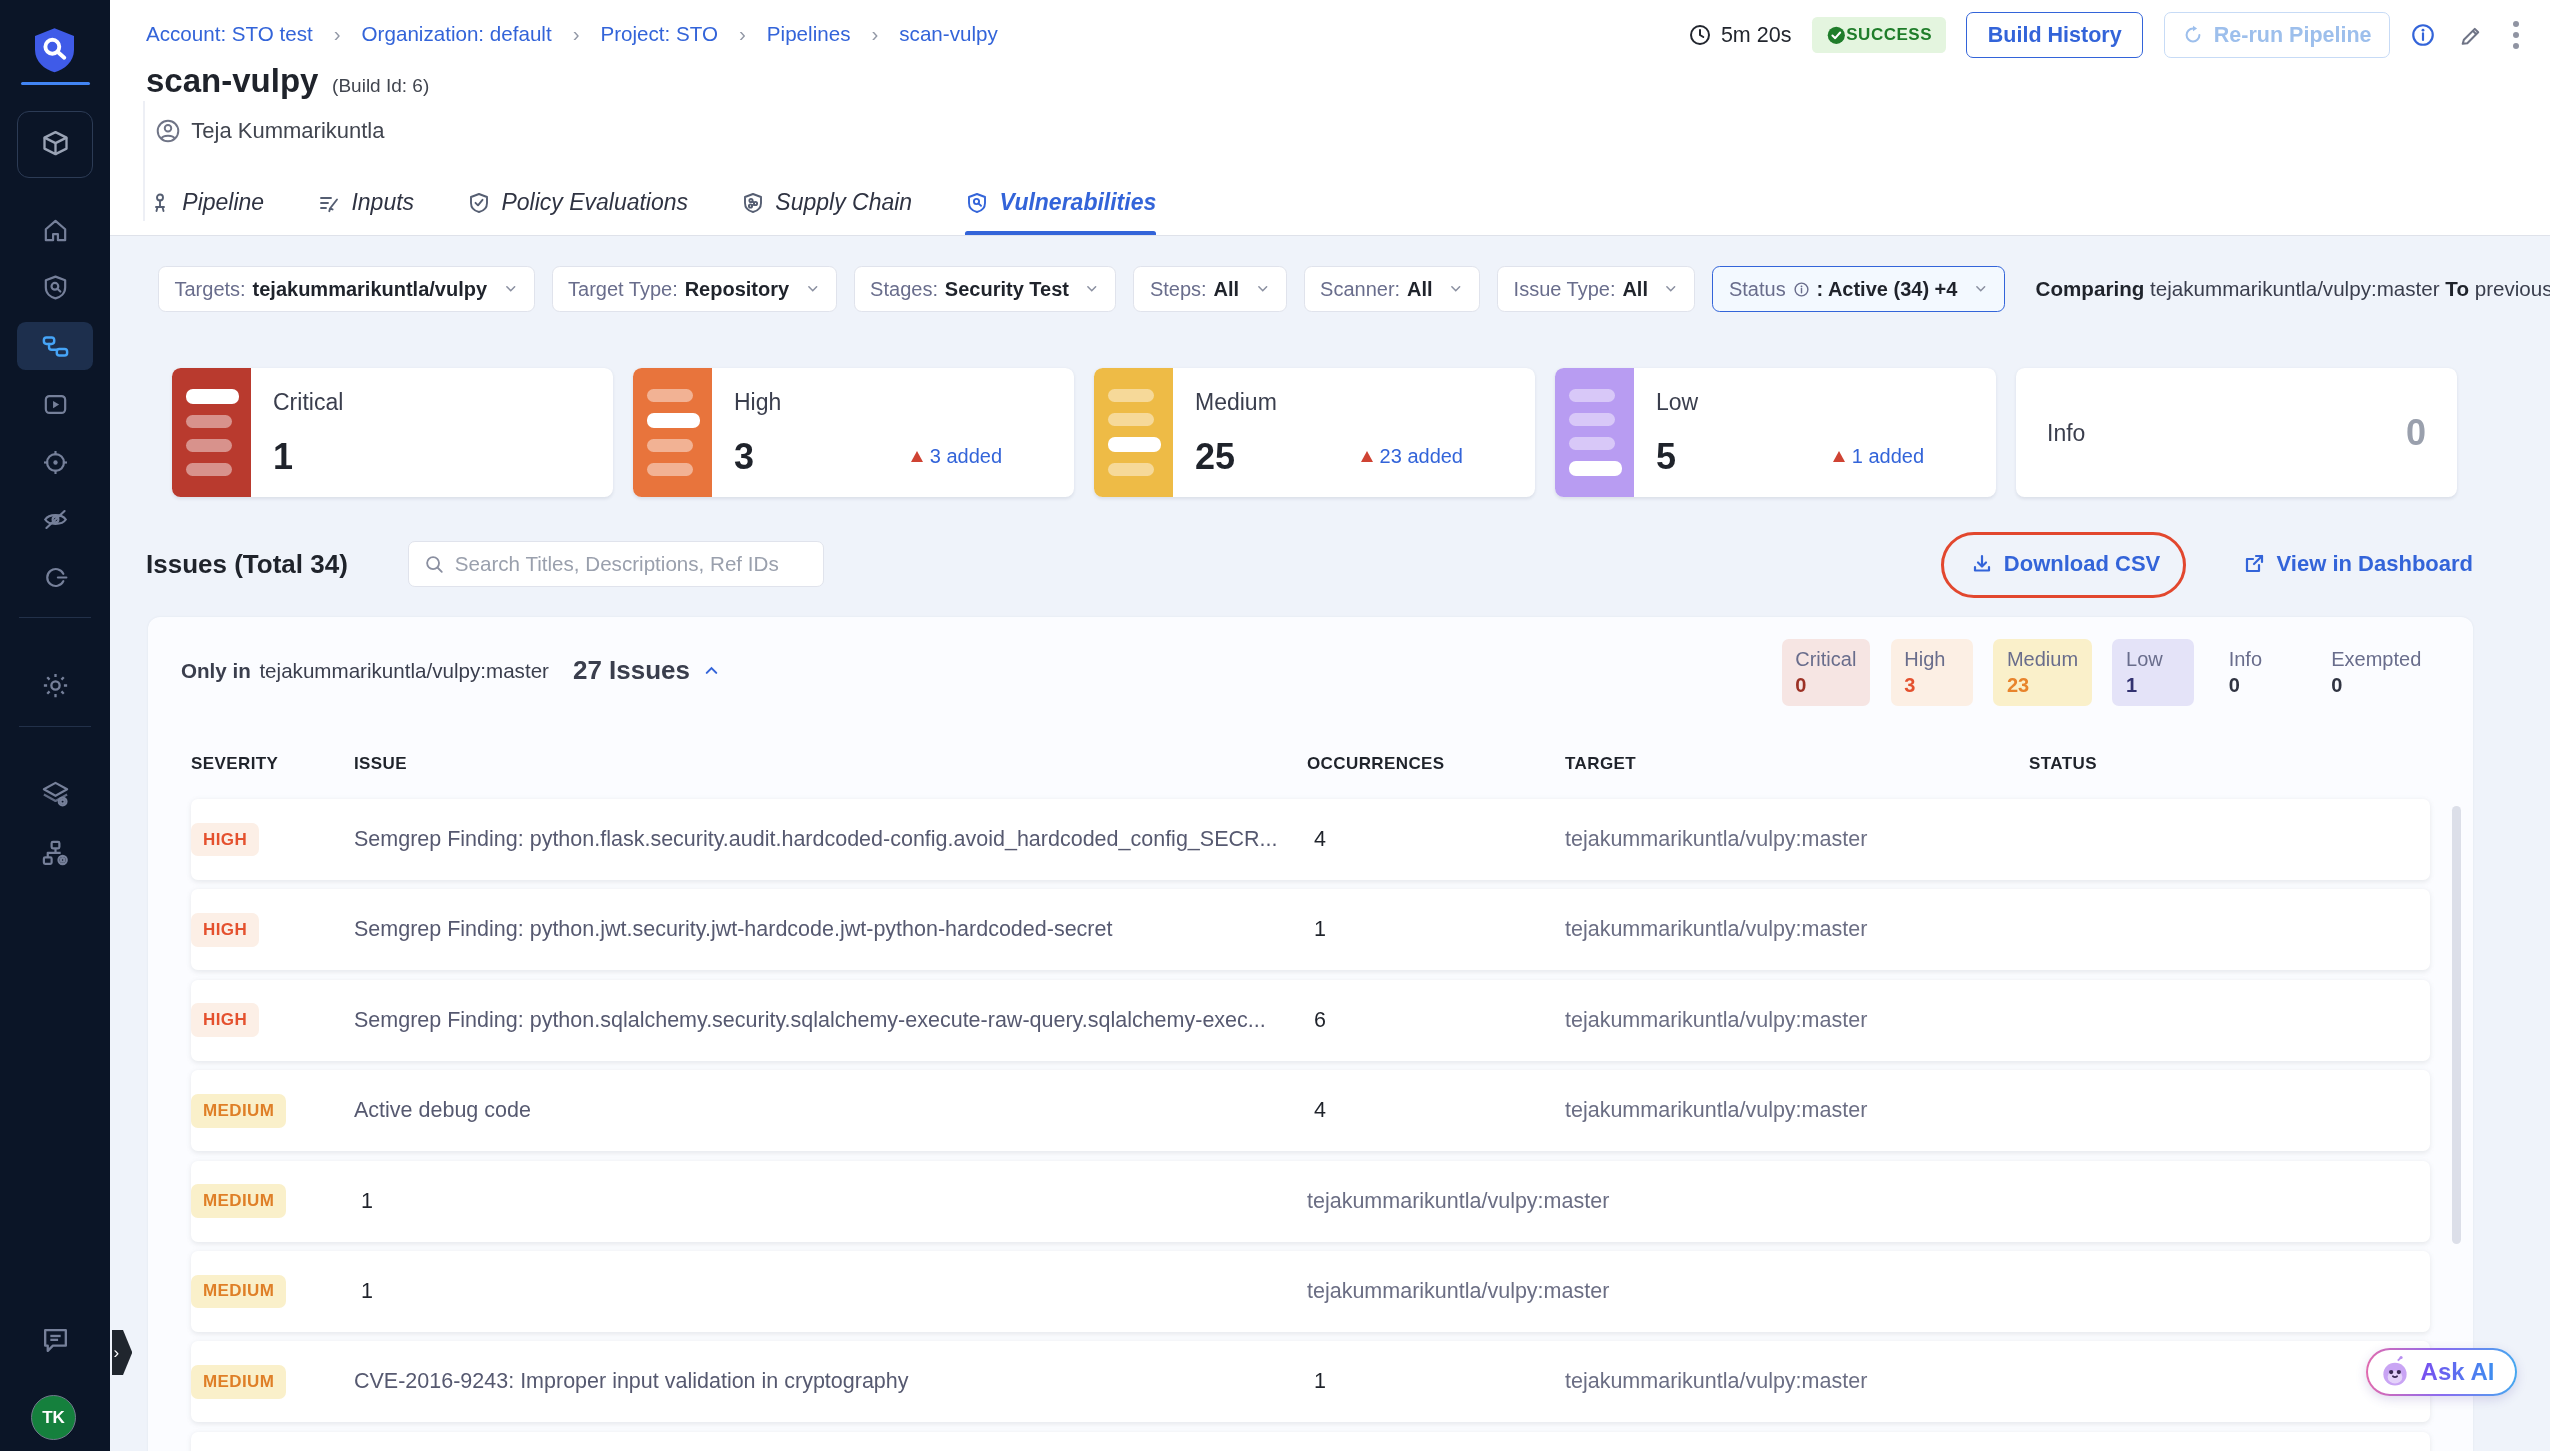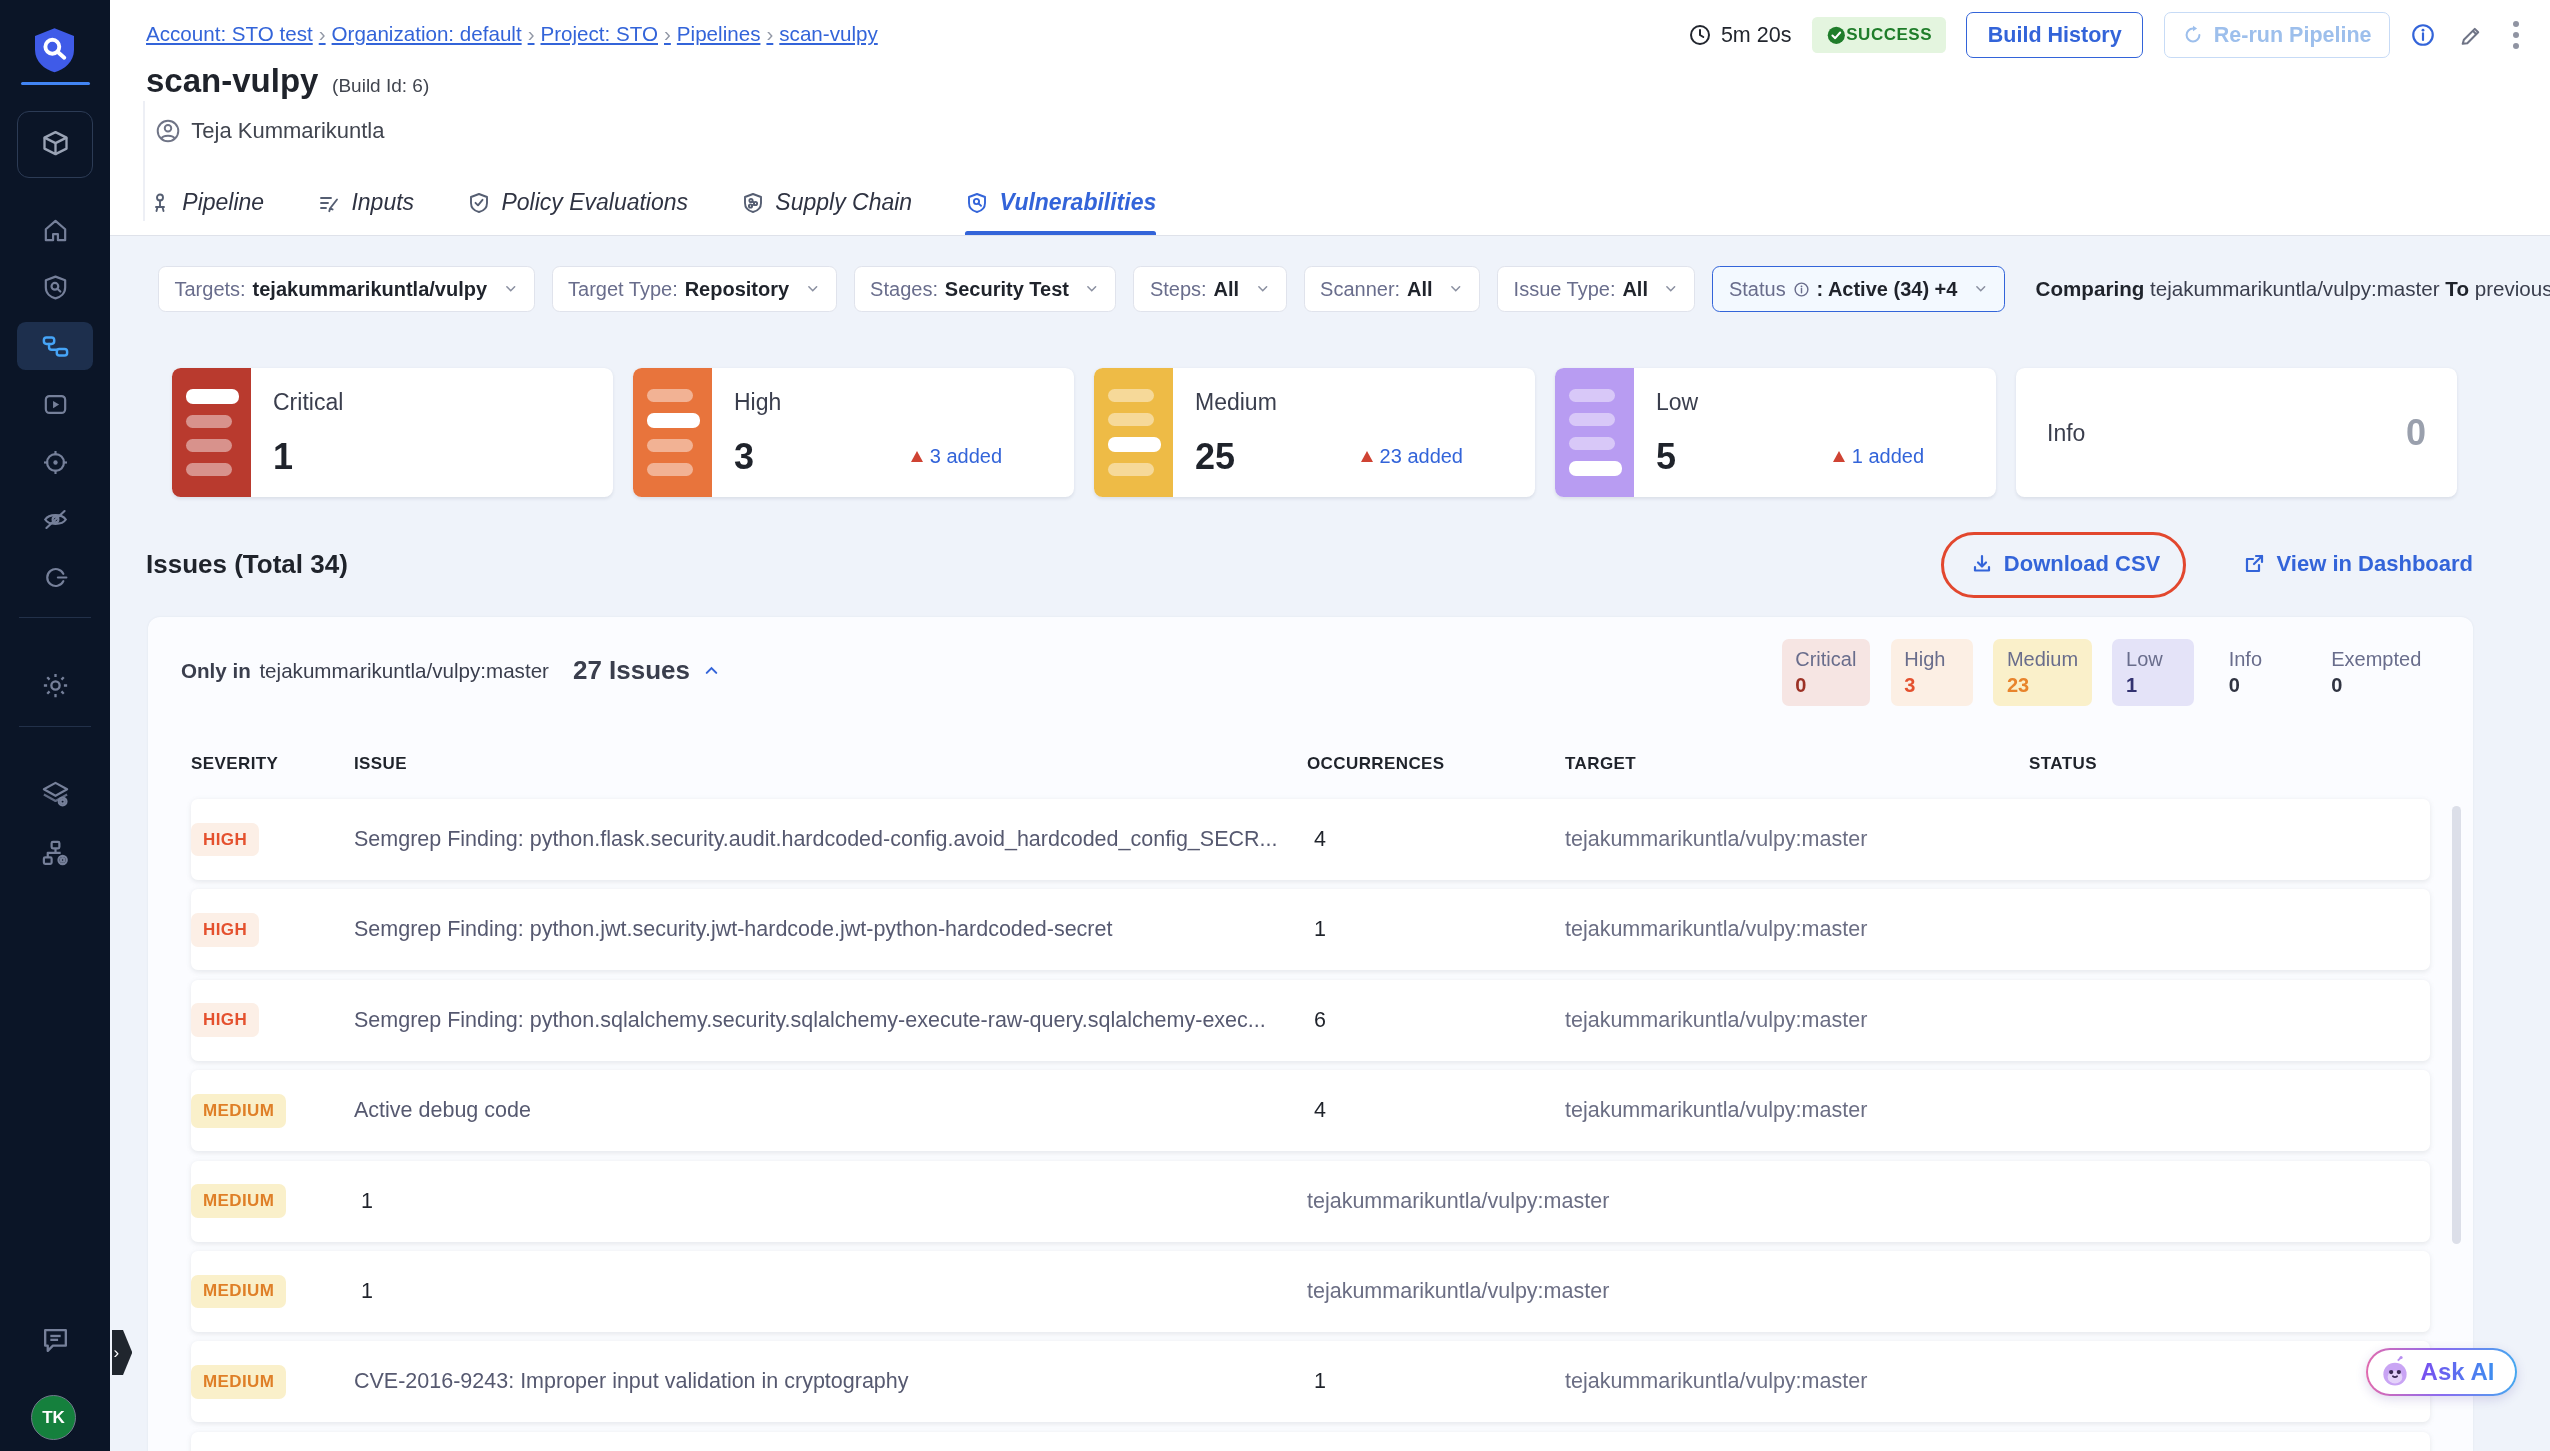--- a/index.html
+++ b/index.html
@@ -14,21 +14,21 @@
   .sb-module-box { position:absolute; left:17px; top:111px; width:76px; height:67px; border:1.7px solid #2c3b55; border-radius:12px; display:flex; align-items:center; justify-content:center; color:#9aa3b5; }
   .sb-item { position:absolute; left:0; width:110px; height:48px; display:flex; align-items:center; justify-content:center; color:#76809a; }
   .sb-item.active-pill { left:17px; width:76px; border-radius:8.6px; background:#1d2f4d; color:#46a5f8; }
   .sb-div { position:absolute; left:19px; width:72px; height:0.9px; background:#223049; }
   .sb-avatar { position:absolute; left:31px; top:1395px; width:45px; height:45px; border-radius:50%; border:1.7px solid #717a8c; color:#fff; font-size:17px; font-weight:bold; display:flex; align-items:center; justify-content:center; background:#15803d; }
 
   
   .main { position:absolute; left:110px; top:0; right:0; height:1451px; }
 
   .topbar { position:absolute; left:0; right:0; top:0; height:236px; background:#fff; border-bottom:0.9px solid #dfe2ea; }
-  .breadcrumb { position:absolute; left:36px; top:22px; display:flex; align-items:center; gap:6px; font-size:20.6px; color:#3364d9;text-decoration:underline; }
+  .breadcrumb { position:absolute; left:36px; top:22px; display:flex; align-items:center; gap:21px; font-size:20.6px; color:#3364d9; }
   .breadcrumb .sep { color:#9298a6; font-size:20.6px; }
   .crumb { cursor:pointer; }
   .right-cluster { position:absolute; right:22px; top:10.3px; height:50px; display:flex; align-items:center; gap:20.6px; }
   .duration { display:flex; align-items:center; gap:8.6px; font-size:21.5px; color:#22262e; }
   .badge-success { display:flex; align-items:center; gap:0; background:#e4f5df; border-radius:5.2px; padding:7.7px 13.7px; color:#1f7d2a; font-size:17px; font-weight:bold; letter-spacing:0.5px; }
   .btn-outline { border:1.7px solid #3364d9; color:#3364d9; background:#fff; border-radius:7px; font-size:21.5px; font-weight:600; padding:9.4px 20.6px; }
   .btn-disabled { border:1.7px solid #c7dbf6; color:#9dbfec; background:#fff; border-radius:6.9px; font-size:21.5px; font-weight:600; padding:9.4px 17px; display:flex; align-items:center; gap:10px; }
   .kebab { display:flex; flex-direction:column; gap:5.2px; padding:3.4px 8.6px; }
   .kebab i { width:6px; height:6px; border-radius:50%; background:#9094a2; }
 
@@ -489,20 +489,27 @@
           </span>
       </div>
       <div class="sev-card" data-key="info">
         <span class="sev-label">Info</span>
         <span class="sev-count">0</span>
       </div>
     </div>
 
     <div class="toolbar">
       <span class="issues-title">Issues (Total 34)</span>
+      <span class="searchbox">
+        <svg width="22" height="22" viewBox="0 0 24 24" fill="none" stroke="#8a8fa0" stroke-width="2">
+            <circle cx="11" cy="11" r="6.5"></circle>
+            <line x1="15.8" y1="15.8" x2="20.5" y2="20.5" stroke-linecap="round"></line>
+          </svg>
+        <input placeholder="Search Titles, Descriptions, Ref IDs" style="">
+      </span>
       <span class="tb-spacer"></span>
       <span class="dl-wrap">
         <span class="link-btn">
           <svg width="24" height="24" viewBox="0 0 24 24" fill="none" stroke="#3364d9" stroke-width="2.2" stroke-linecap="round" stroke-linejoin="round">
               <path d="M12 4 V14"></path>
               <path d="M8 10.5 L12 14.5 L16 10.5"></path>
               <path d="M5 15 V18.5 H19 V15"></path>
             </svg>
           <span>Download CSV</span>
         </span>

